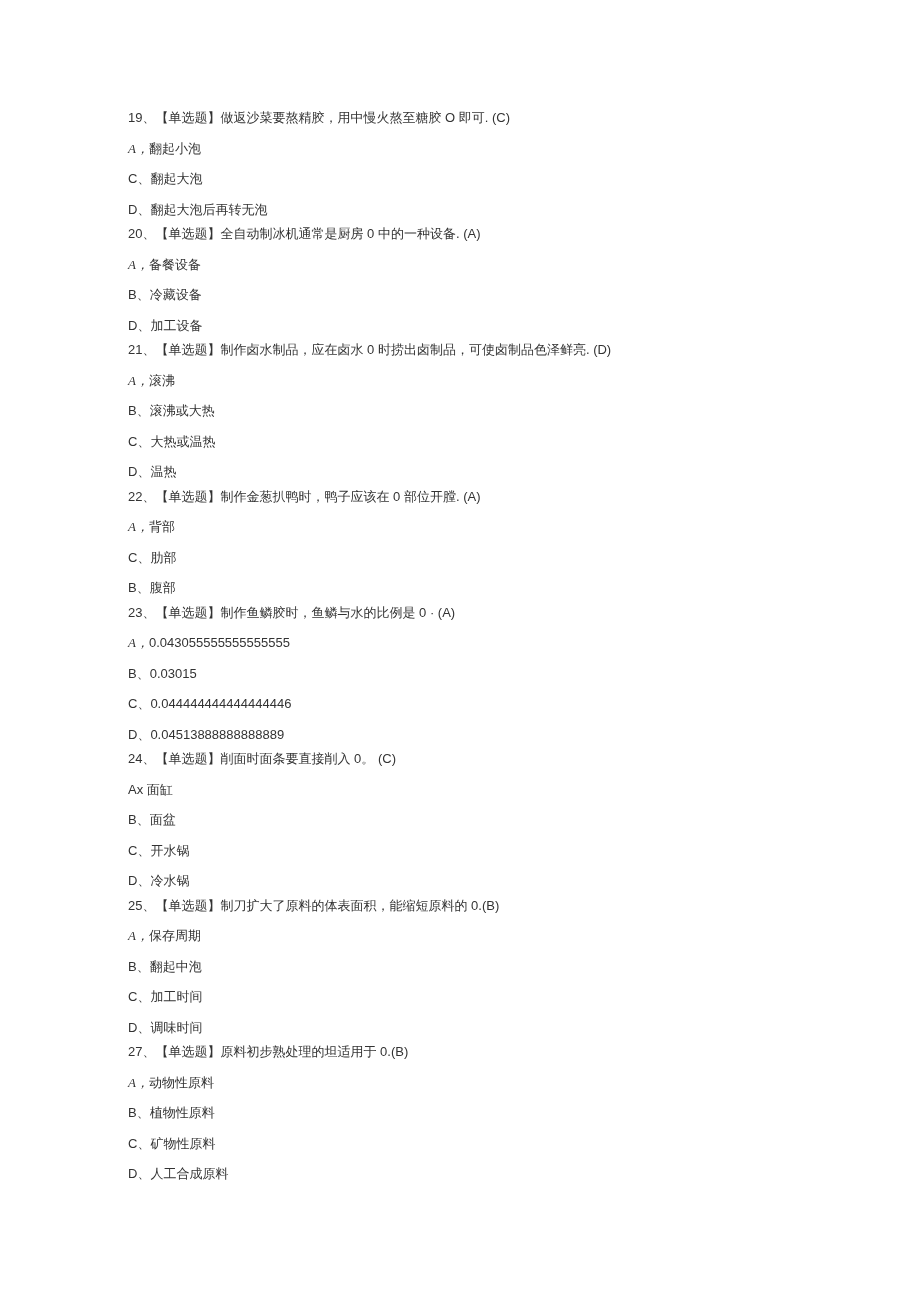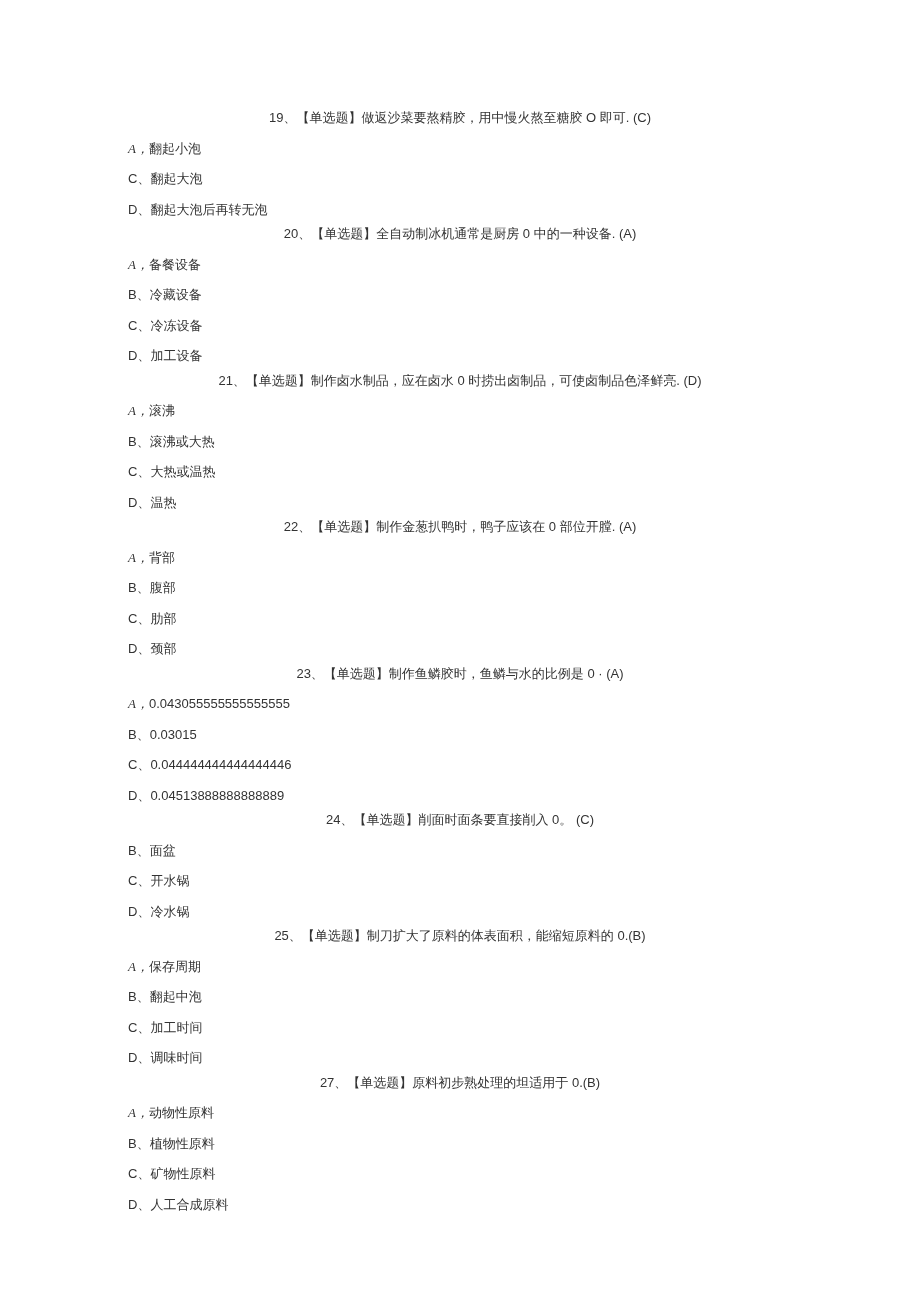--- a/index.html
+++ b/index.html
@@ -14,21 +14,20 @@
       color: #333333;
       width: 920px;
       padding: 108px 128px 100px 128px;
       line-height: 1.5;
     }
     .question-block {
       margin-bottom: 2px;
     }
     .question-text {
       margin-bottom: 5px;
-      text-align: center;
     }
     .option {
       margin-bottom: 5px;
       margin-top: 11px;
     }
     .italic-a {
       font-style: italic;
       font-family: "Times New Roman", serif;
     }
   </style>
@@ -40,50 +39,49 @@
     <div class="question-text">19、【单选题】做返沙菜要熬精胶，用中慢火熬至糖胶 O 即可. (C)</div>
     <div class="option"><span class="italic-a">A，</span><span>翻起小泡</span></div>
     <div class="option"><span>C、</span><span>翻起大泡</span></div>
     <div class="option"><span>D、</span><span>翻起大泡后再转无泡</span></div>
   </div>
 
   <div class="question-block">
     <div class="question-text">20、【单选题】全自动制冰机通常是厨房 0 中的一种设备. (A)</div>
     <div class="option"><span class="italic-a">A，</span><span>备餐设备</span></div>
     <div class="option"><span>B、</span><span>冷藏设备</span></div>
-    <div class="option"><span>C、</span><span>冷冻设备</span></div>
     <div class="option"><span>D、</span><span>加工设备</span></div>
   </div>
 
   <div class="question-block">
     <div class="question-text">21、【单选题】制作卤水制品，应在卤水 0 时捞出卤制品，可使卤制品色泽鲜亮. (D)</div>
     <div class="option"><span class="italic-a">A，</span><span>滚沸</span></div>
     <div class="option"><span>B、</span><span>滚沸或大热</span></div>
     <div class="option"><span>C、</span><span>大热或温热</span></div>
     <div class="option"><span>D、</span><span>温热</span></div>
   </div>
 
   <div class="question-block">
     <div class="question-text">22、【单选题】制作金葱扒鸭时，鸭子应该在 0 部位开膛. (A)</div>
     <div class="option"><span class="italic-a">A，</span><span>背部</span></div>
+    <div class="option"><span>C、</span><span>肋部</span></div>
     <div class="option"><span>B、</span><span>腹部</span></div>
-    <div class="option"><span>C、</span><span>肋部</span></div>
-    <div class="option"><span>D、</span><span>颈部</span></div>
   </div>
 
   <div class="question-block">
     <div class="question-text">23、【单选题】制作鱼鳞胶时，鱼鳞与水的比例是 0 ·  (A)</div>
     <div class="option"><span class="italic-a">A，</span><span>0.043055555555555555</span></div>
     <div class="option"><span>B、</span><span>0.03015</span></div>
     <div class="option"><span>C、</span><span>0.044444444444444446</span></div>
     <div class="option"><span>D、</span><span>0.04513888888888889</span></div>
   </div>
 
   <div class="question-block">
     <div class="question-text">24、【单选题】削面时面条要直接削入 0。 (C)</div>
+    <div class="option"><span>Ax </span><span>面缸</span></div>
     <div class="option"><span>B、</span><span>面盆</span></div>
     <div class="option"><span>C、</span><span>开水锅</span></div>
     <div class="option"><span>D、</span><span>冷水锅</span></div>
   </div>
 
   <div class="question-block">
     <div class="question-text">25、【单选题】制刀扩大了原料的体表面积，能缩短原料的 0.(B)</div>
     <div class="option"><span class="italic-a">A，</span><span>保存周期</span></div>
     <div class="option"><span>B、</span><span>翻起中泡</span></div>
     <div class="option"><span>C、</span><span>加工时间</span></div>

